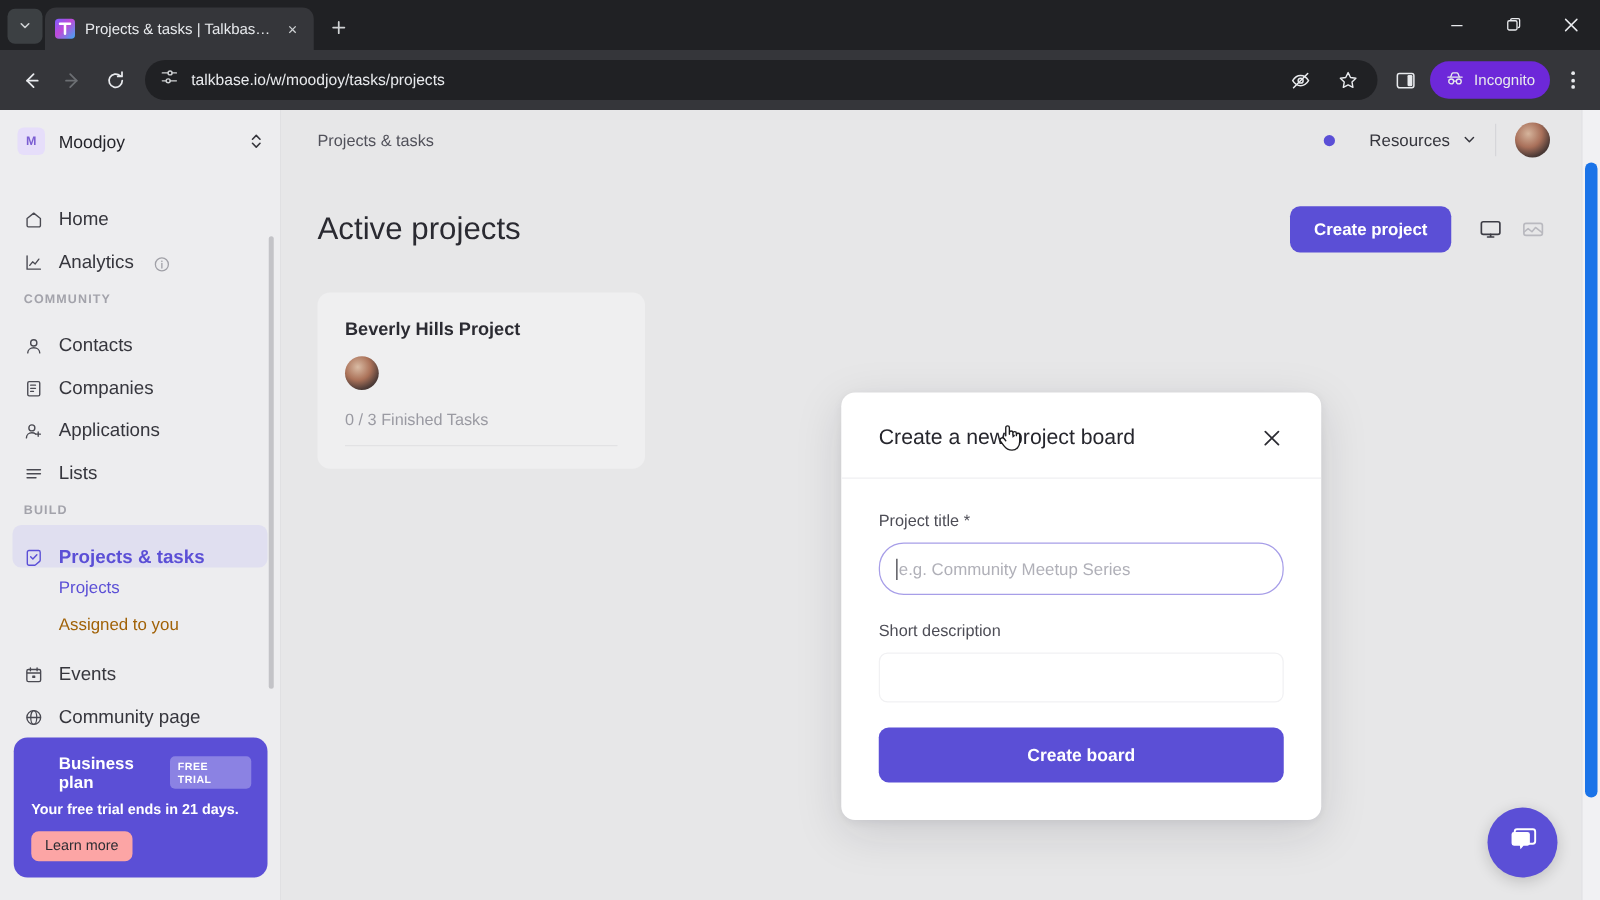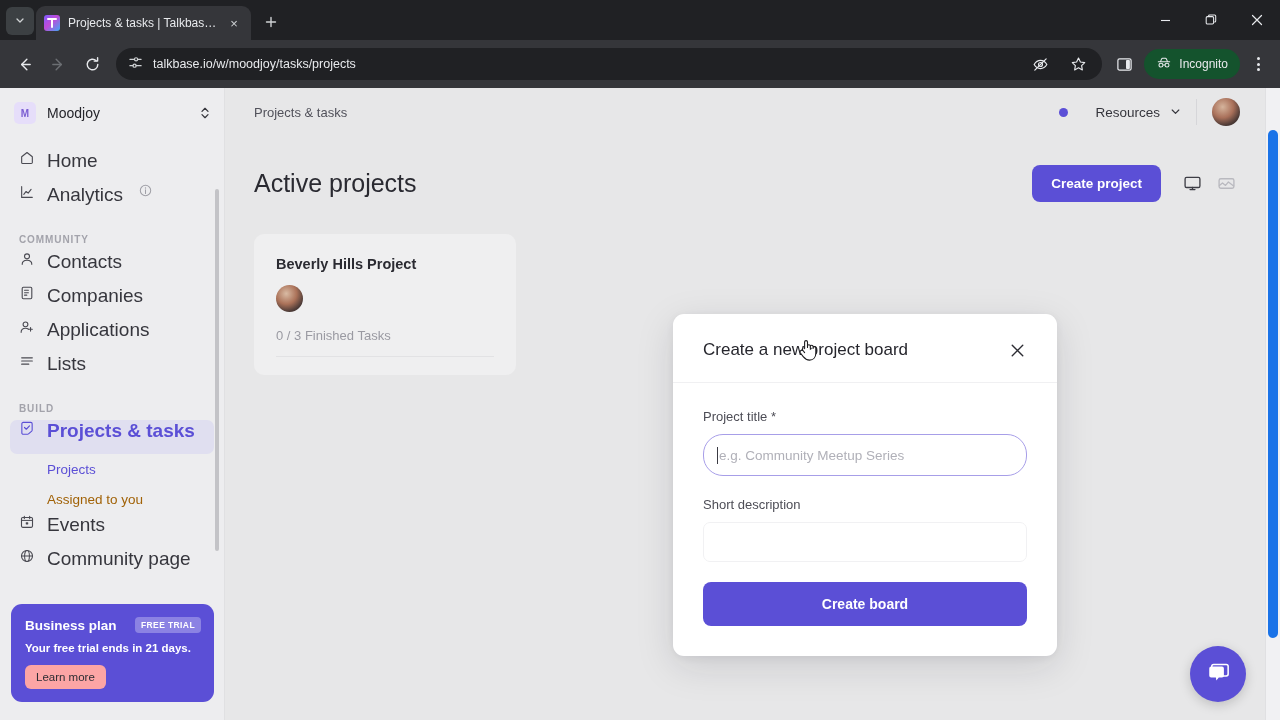--- a/index.html
+++ b/index.html
@@ -90,21 +90,21 @@
     color: #e8eaed; font-size: 12.5px; white-space: nowrap;
     overflow: hidden; text-overflow: ellipsis; flex: 1;
   }
   .omni-right { display: flex; align-items: center; gap: 10px; }
   .tb-icon {
     width: 28px; height: 28px;
     display: flex; align-items: center; justify-content: center;
     color: #e8eaed; flex: 0 0 auto;
   }
   .incognito-pill {
-    height: 30px; background: #14532d; border-radius: 15px;
+    height: 30px; background: #6d28d9; border-radius: 15px;
     display: flex; align-items: center; gap: 7px;
     padding: 0 12px; margin-left: 4px;
     color: #e8eaed; font-size: 12px;
   }
   .menu-dots {
     width: 28px; height: 28px; margin-left: 2px;
     display: flex; flex-direction: column; align-items: center;
     justify-content: center; gap: 2.5px;
   }
   .menu-dots i { width: 3px; height: 3px; border-radius: 50%; background: #e8eaed; display:block; }
@@ -138,23 +138,23 @@
     display: flex; flex-direction: column; align-items: center;
     gap: 2px; color: #35353b; font-size: 8px; line-height: 6px;
   }
 
   .nav-scroll { position: relative; padding-top: 13px; }
   .sb-scrollbar {
     position: absolute; right: 5px; top: 52px;
     width: 4px; height: 362px; background: #c3c3c7; border-radius: 2px;
   }
   .nav-item {
-    display: flex; align-items: flex-start; gap: 12px;
+    display: flex; align-items: flex-end; gap: 12px;
     height: 34px; margin: 0 10px; padding: 0 9px;
-    border-radius: 7px; color: #36363d; font-size: 19px;
+    border-radius: 7px; color: #36363d; font-size: 15px;
   }
   .nav-item.active { background: #e0dff0; color: #5b4fd6; font-weight: bold; }
   .nav-icon {
     width: 16px; height: 16px; flex: 0 0 16px;
     display: flex; align-items: center; justify-content: center;
   }
   .nav-label { white-space: nowrap; }
   .info-dot {
     width: 13px; height: 13px; margin-left: 4px;
     color: #a0a0a7;
@@ -169,21 +169,21 @@
     display: flex; align-items: center;
     font-size: 13.5px; color: #a16207; border-radius: 7px;
   }
   .nav-sub.current { color: #5b4fd6; }
 
   .plan-card {
     position: absolute; left: 11px; bottom: 18px;
     width: 203px; background: #5b4fd6; border-radius: 11px;
     padding: 13px 13px 13px 14px; color: #fff;
   }
-  .plan-row { display: flex; align-items: center; justify-content: space-between; }
+  .plan-row { display: flex; align-items: center; justify-content: space-between; margin-left: 22px; }
   .plan-title { font-size: 13.5px; font-weight: bold; }
   .plan-badge {
     background: #8b82e3; border-radius: 4px;
     font-size: 8.5px; font-weight: bold; letter-spacing: 0.4px;
     padding: 3px 6px; color: #fff;
   }
   .plan-sub { font-size: 11.5px; font-weight: bold; margin-top: 9px; }
   .plan-btn {
     margin-top: 11px; display: inline-block;
     background: #fca5a5; color: #2d2d33;

